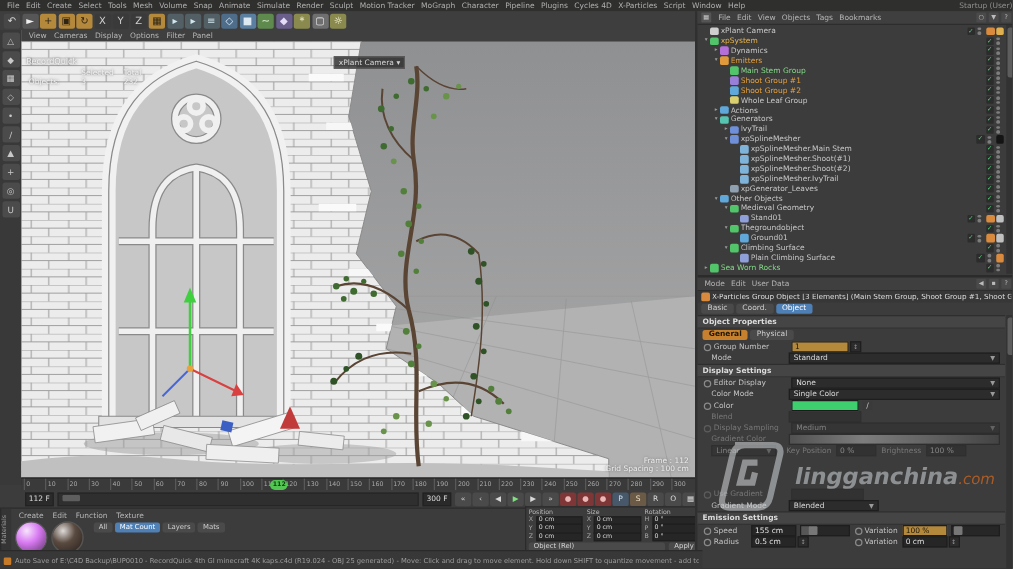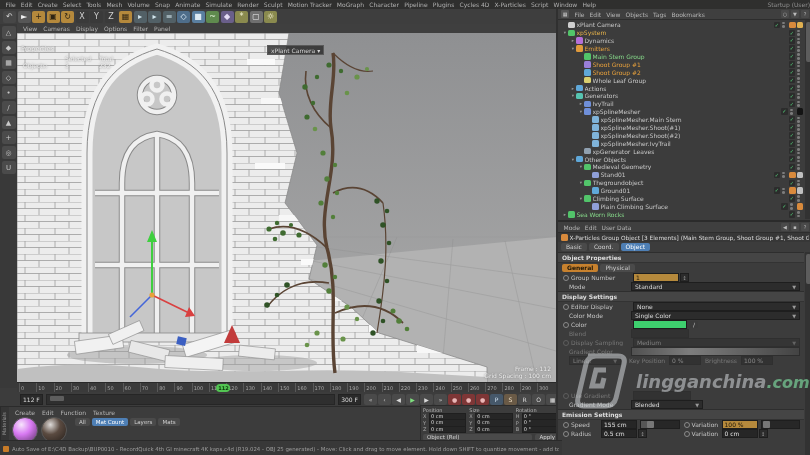--- a/index.html
+++ b/index.html
@@ -146,21 +146,21 @@
   .sl-h{position:absolute;top:0;width:7px;height:100%;background:#777;border-radius:1px}
 
   
   #watermark{left:572px;top:342px;width:236px;height:78px;display:flex;align-items:center;gap:6px;
              opacity:.58;pointer-events:none}
   #wm-logo{flex:none}
   #wm-text{display:flex;flex-direction:column;line-height:1}
   #wm-cn{font-size:38px;font-weight:bold;color:#c9cdd0;letter-spacing:1px;
          font-family:"DejaVu Sans",sans-serif}
   #wm-url{font-size:18px;font-weight:bold;font-style:italic;color:#c9cdd0;margin-top:2px}
-  #wm-url .tld{font-size:16px;font-weight:bold;color:#86efac}
+  #wm-url .tld{font-size:12px;font-weight:normal;color:#f97316}
 
   
   #status{left:0;top:440px;width:556px;height:15px;background:#383838;border-top:1px solid #2a2a2a;
           display:flex;align-items:center;gap:3px;padding:0 3px}
   #status .sic{width:6px;height:6px;background:#c77b28;border-radius:1px;flex:none}
   #status .stext{font-size:5.4px;color:#9c9c9c;white-space:nowrap;overflow:hidden}
 </style>
 </head>
 <body>
 
@@ -419,21 +419,21 @@
           <polygon points="135,197 130,209 140,209" fill="#3fcf3f"></polygon>
           <line x1="135" y1="262" x2="172" y2="280" stroke="#d94040" stroke-width="1.6"></line>
           <polygon points="178,283 168,284 172,274" fill="#d94040"></polygon>
           <line x1="135" y1="262" x2="113" y2="284" stroke="#4466d9" stroke-width="1.6"></line>
           <circle cx="135" cy="262" r="2.6" fill="#e8a13c"></circle>
         </g>
         <polygon points="215,292 207,310 223,310" fill="#c23b3b"></polygon>
         <rect x="160" y="304" width="9" height="8" fill="#3b5fc2" transform="rotate(12 164 308)"></rect>
       </svg>
 
-      <div id="vp-label">Properties</div>
+      <div id="vp-label">RecordQuick</div>
       <div id="vp-hud">
         <div class="hrow">
             <span class="c1"></span>
             <span class="c2">Selected</span>
             <span class="c3">Total</span>
           </div>
         <div class="hrow">
             <span class="c1">Objects:</span>
             <span class="c2">3</span>
             <span class="c3">232</span>

